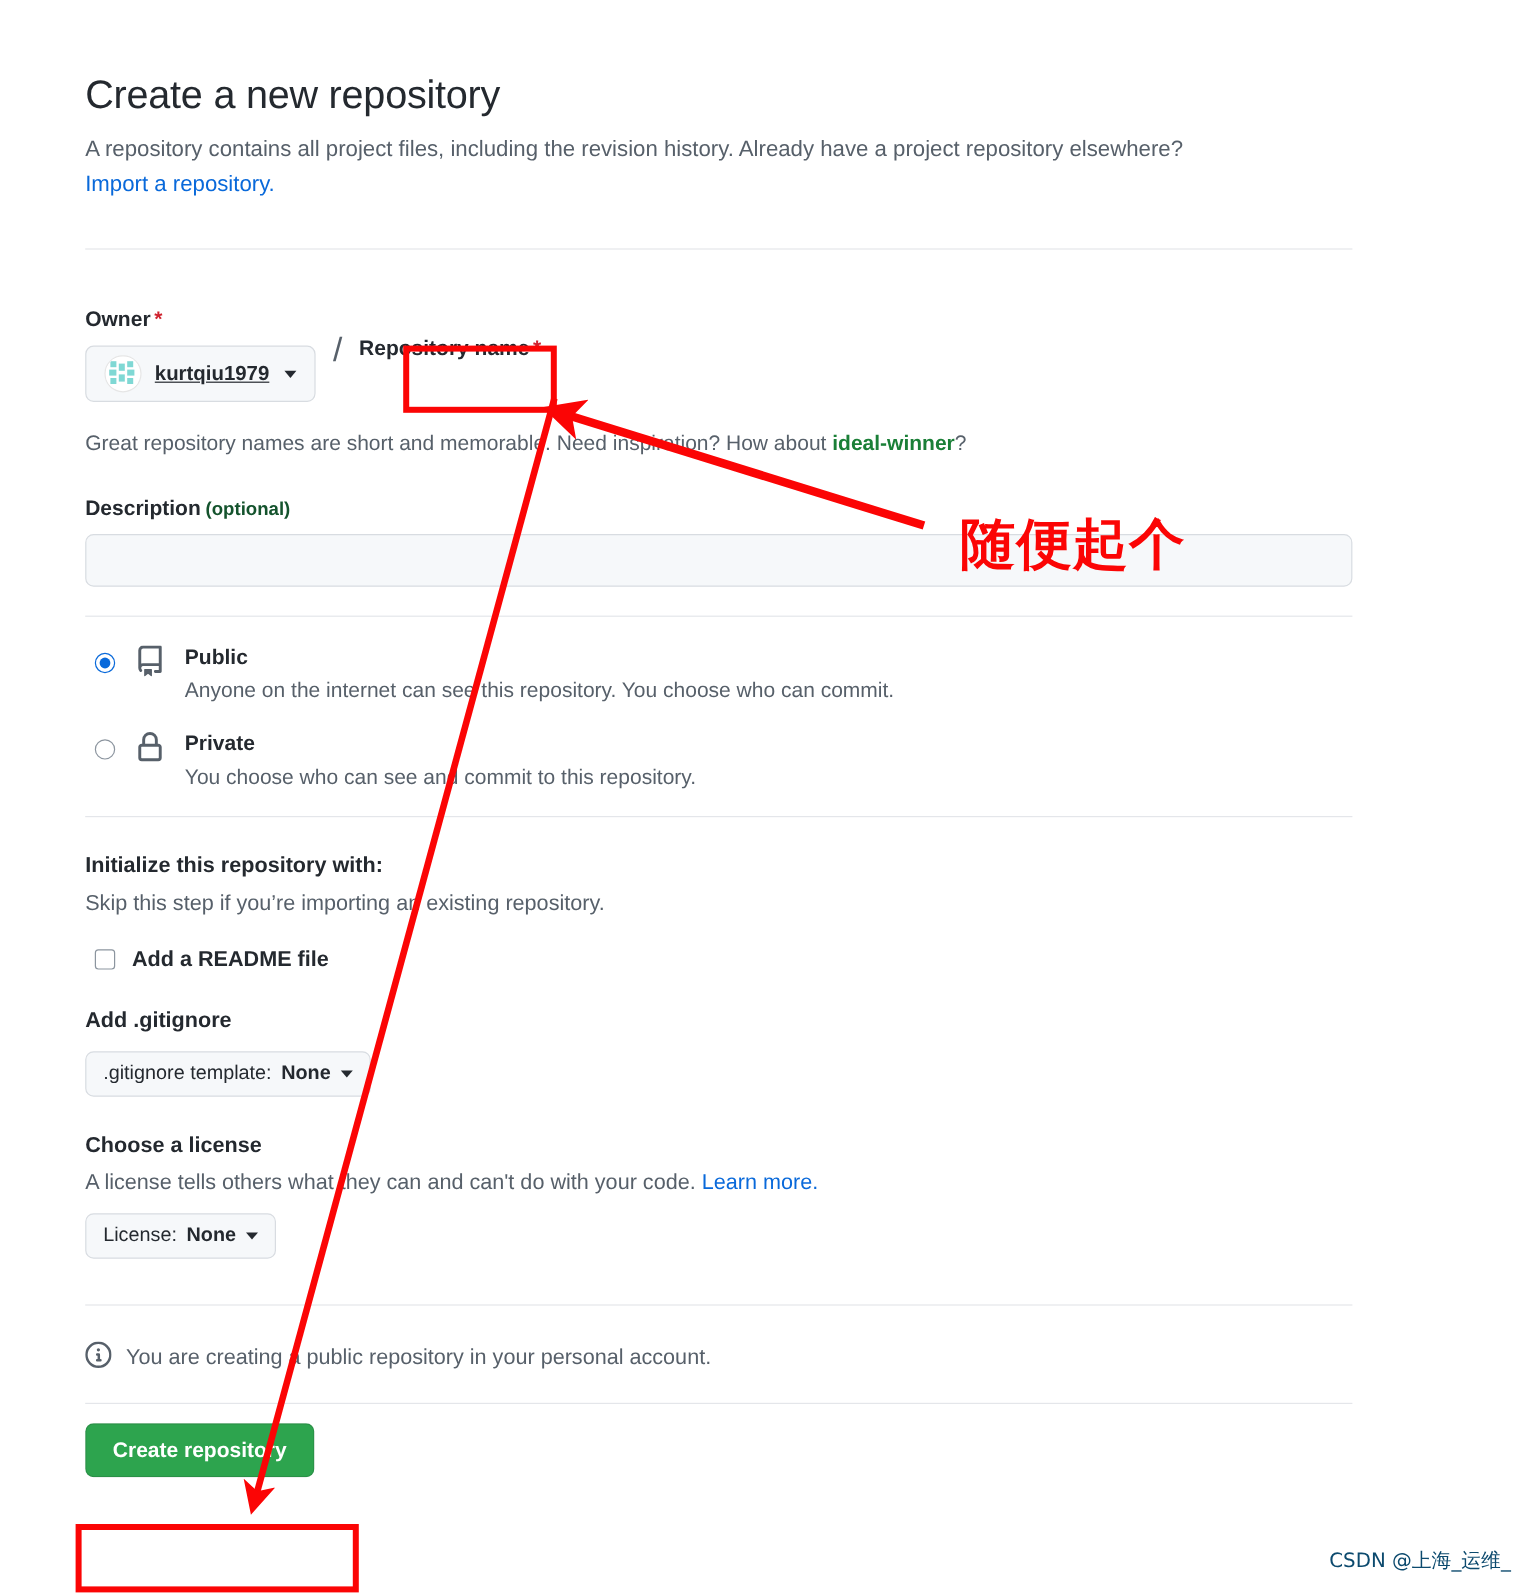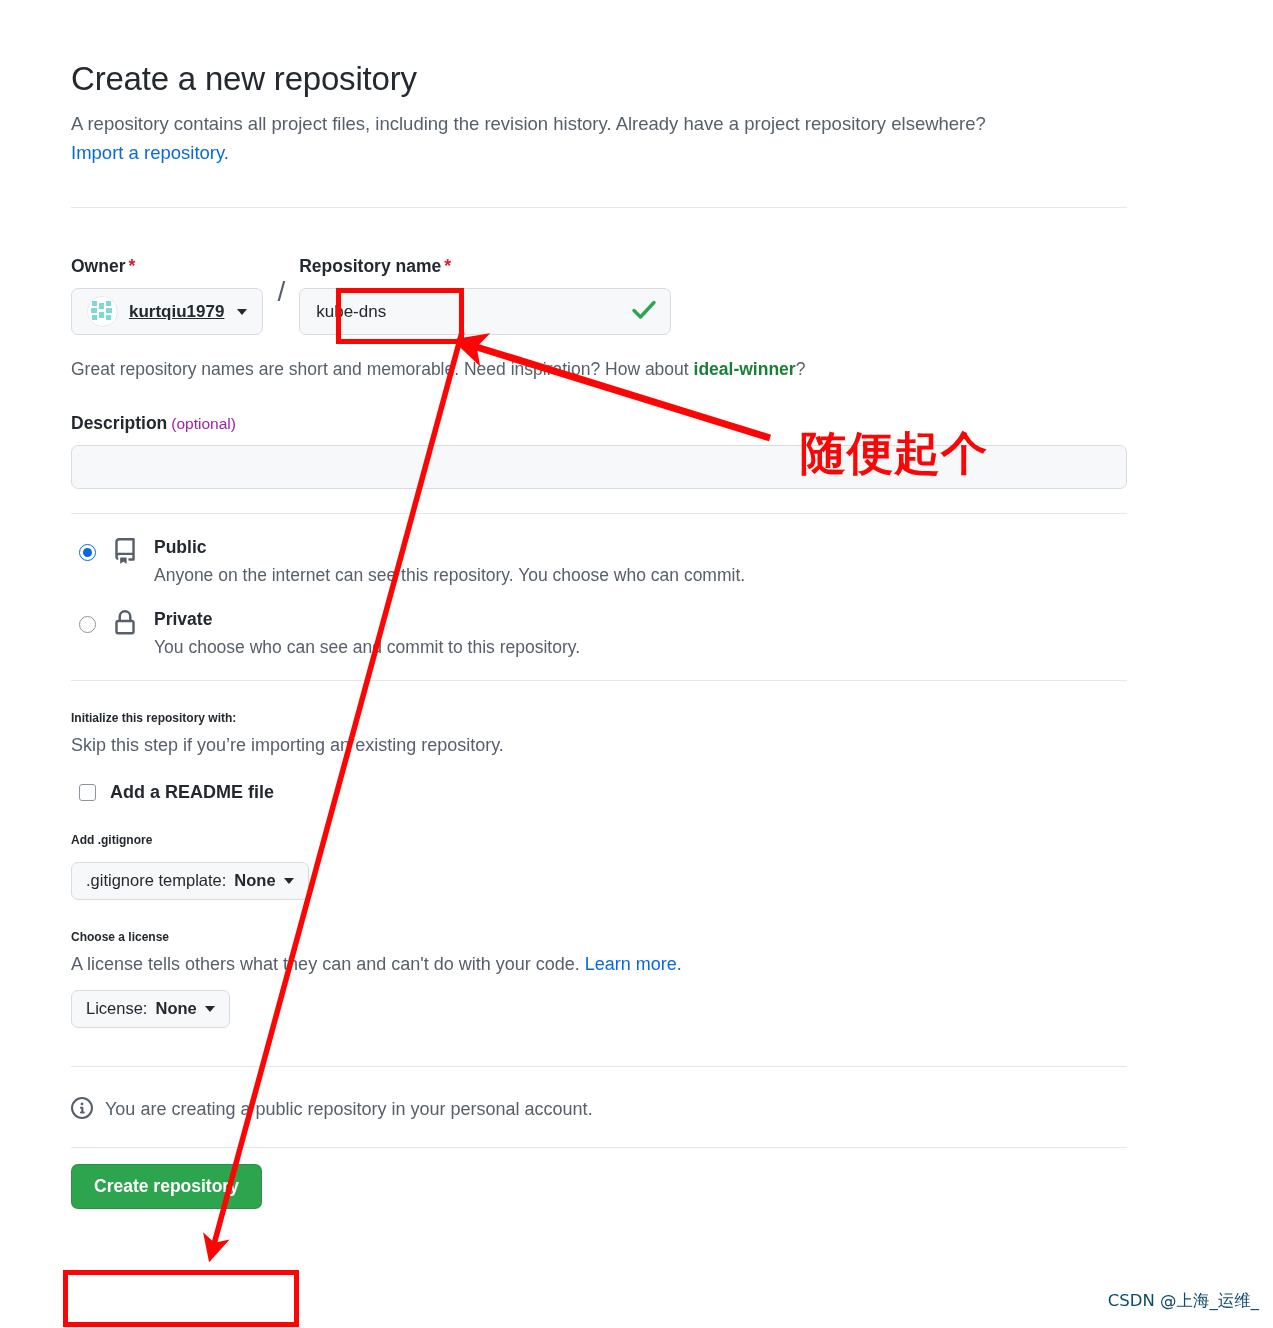--- a/index.html
+++ b/index.html
@@ -151,23 +151,23 @@
   }
 
   
   .desc-label {
     font-size: 17.5px;
     font-weight: bold;
     margin-top: 33px;
     color: #24292f;
   }
   .desc-optional {
-    font-weight: normal;
+    font-weight: bold;
     font-size: 15.5px;
-    color: #a21caf;
+    color: #14532d;
     margin-left: 4px;
   }
   .desc-input {
     display: block;
     width: 1056px;
     height: 44px;
     box-sizing: border-box;
     margin-top: 11px;
     border: 1px solid #d8dce1;
     border-radius: 7px;
@@ -224,21 +224,21 @@
   }
   .vis-desc {
     font-size: 17.5px;
     color: #57606a;
     margin-top: 6px;
   }
   .hr-vis { margin-top: 22px; }
 
   
   .sect-title {
-    font-size: 12px;
+    font-size: 18px;
     font-weight: bold;
     color: #24292f;
     margin-top: 30px;
   }
   .sect-sub {
     font-size: 18px;
     color: #57606a;
     margin-top: 10px;
   }
   .check-row {
@@ -401,28 +401,20 @@
         <span class="caret"></span>
       </div>
     </div>
 
     <div class="slash">/</div>
 
     <div class="field-col">
       <div class="field-label">
         <span>Repository name</span><span class="req">*</span>
       </div>
-      <div class="repo-input-wrap">
-        <input class="repo-input" type="text" value="kube-dns" style="">
-        <span class="check-ok">
-          <svg width="26" height="22" viewBox="0 0 26 22" aria-hidden="true">
-            <path d="M3 11.5 L9.5 18 L23 3.5" stroke="#2da44e" stroke-width="3.4" fill="none" stroke-linecap="round" stroke-linejoin="round"></path>
-          </svg>
-        </span>
-      </div>
     </div>
   </div>
 
   <div class="helper-text">
     <span>Great repository names are short and memorable. Need inspiration? How about </span><a class="suggest" href="#">ideal-winner</a><span>?</span>
   </div>
 
   
   <div class="desc-label">
     <span>Description</span><span class="desc-optional">(optional)</span>

